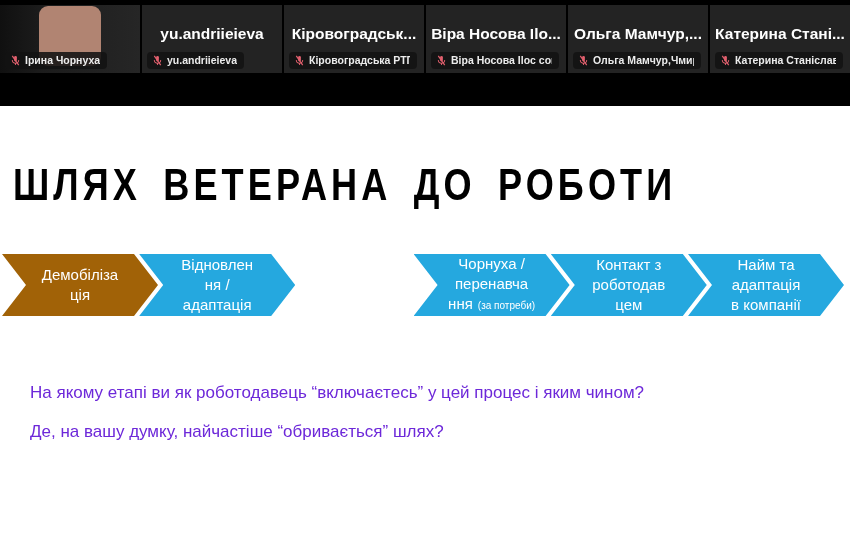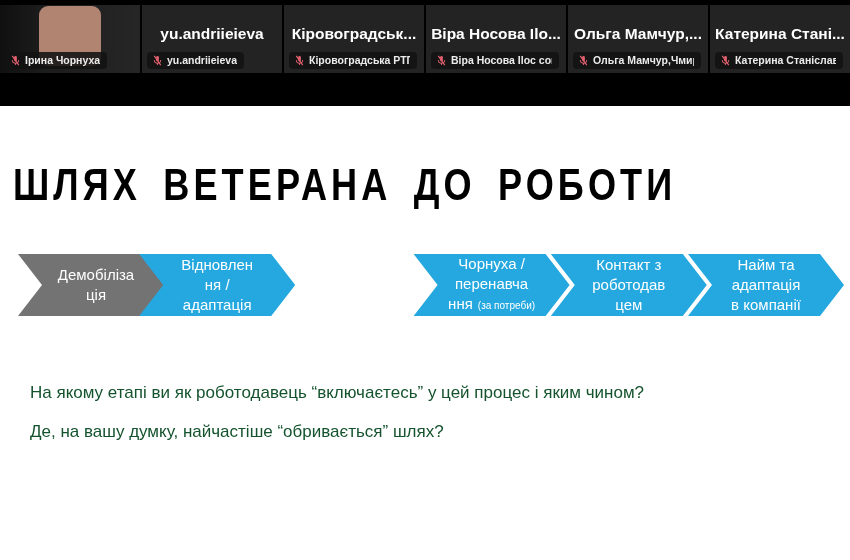--- a/index.html
+++ b/index.html
@@ -57,21 +57,21 @@
     filter:drop-shadow(0 2px 1px rgba(0,0,0,.25));
   }
   .chev-text{
     position:absolute;inset:0;padding:0 24px;
     display:flex;flex-direction:column;justify-content:center;align-items:center;
     color:#fff;font-size:15px;line-height:20px;text-align:center;
   }
   .chev-text .note{font-size:10px;margin-left:5px;}
   .question{
     position:absolute;left:30px;margin:0;
-    color:#14532d;font-size:17px;line-height:22px;
+    color:#6d28d9;font-size:17px;line-height:22px;
   }
   .q1{top:276px;}
   .q2{top:315px;}
 </style>
 </head>
 <body>
 
 <div class="strip" id="strip">
     <div class="tile video">
       <div class="avatar"></div>
@@ -139,21 +139,21 @@
         <span>Катерина Станіславсь...</span>
       </div>
     </div>
   </div>
 
 <div class="screen-share">
   <div class="slide">
     <h1 class="slide-title">ШЛЯХ ВЕТЕРАНА ДО РОБОТИ</h1>
 
     <div class="chevrons" id="chevrons">
-        <div class="chev" style="left: 16px; background: #737373;">
+        <div class="chev" style="left: 0px; background: #a16207;">
           <div class="chev-text">
             <div>Демобіліза</div>
             <div>ція</div>
           </div>
         </div>
         <div class="chev" style="left: 137.2px; background: rgb(37, 168, 223);">
           <div class="chev-text">
             <div>Відновлен</div>
             <div>ня /</div>
             <div>адаптація</div>

